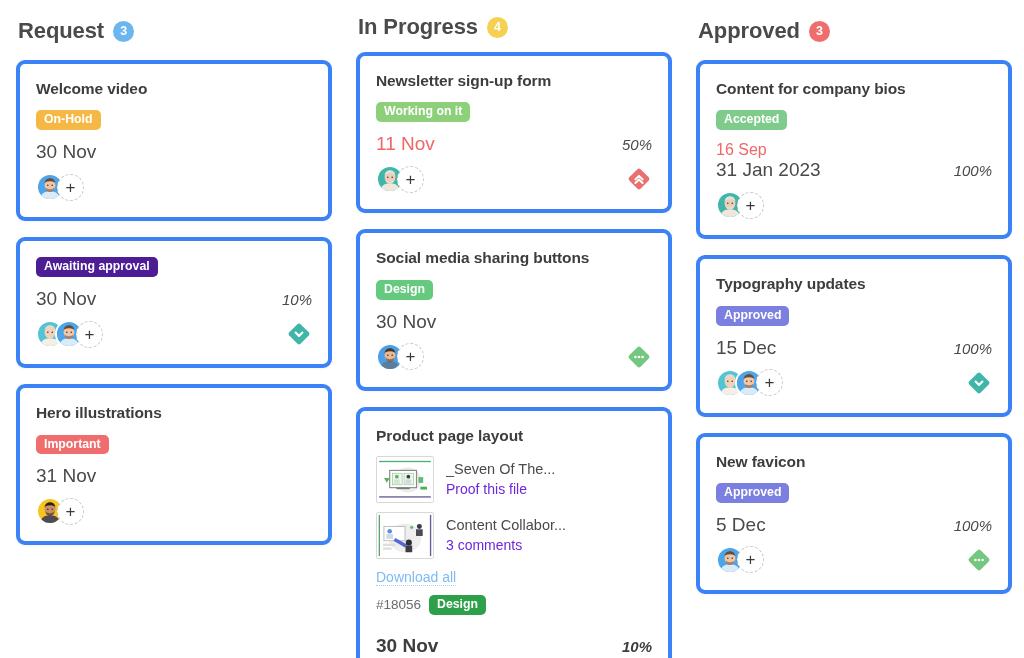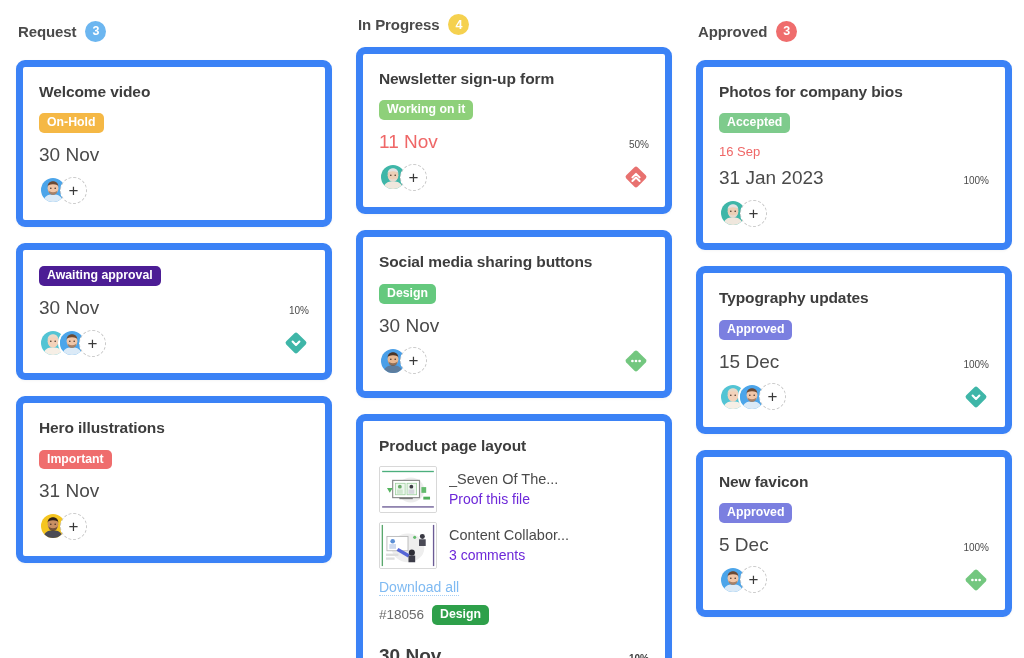--- a/index.html
+++ b/index.html
@@ -19,33 +19,33 @@
     gap: 24px;
   }
   .column { width: 316px; flex: 0 0 316px; display: flex; flex-direction: column; }
 
   
   .col-head {
     display: flex; align-items: center; gap: 9px;
     height: 34px; margin-bottom: 12px; padding-left: 2px;
   }
   .col-title {
-    font-size: 15px; font-weight: 700; color: #4a4a4a; letter-spacing: -0.1px;
+    font-size: 22px; font-weight: 700; color: #4a4a4a; letter-spacing: -0.1px;
   }
   .col-count {
     min-width: 21px; height: 21px; padding: 0 6px;
     border-radius: 11px;
     display: inline-flex; align-items: center; justify-content: center;
     font-size: 12.5px; font-weight: 700; color: #ffffff;
   }
 
   
   .card {
     background: #ffffff;
-    border: 7px solid #3b82f6;
+    border: 4px solid #3b82f6;
     border-radius: 9px;
     box-shadow: 0 1px 3px rgba(0,0,0,0.045);
     padding: 15px 16px 15px 16px;
     margin-bottom: 16px;
   }
   .card-title {
     font-size: 15.5px; font-weight: 600; color: #3d3d3d;
     line-height: 1.25; margin-bottom: 11px; letter-spacing: -0.1px;
   }
   .tag {
@@ -57,24 +57,24 @@
     margin-bottom: 11px;
   }
 
   .meta-row {
     display: flex; align-items: baseline; justify-content: space-between;
     margin-bottom: 9px;
   }
   .date { font-size: 19px; font-weight: 500; color: #4a4a4a; }
   .date.overdue { color: #ef6767; }
   .date.bold { font-weight: 700; color: #3d3d3d; }
-  .pct { font-size: 10px; font-weight: 500; color: #4a4a4a; }
+  .pct { font-size: 15px; font-weight: 500; color: #4a4a4a; font-style: italic; }
   .pct.bold { font-weight: 700; color: #3d3d3d; }
 
-  .date-single { font-size: 13px; font-weight: 500; color: #4a4a4a; margin-bottom: 8px; }
+  .date-single { font-size: 16px; font-weight: 500; color: #4a4a4a; margin-bottom: 0; }
   .date-single.overdue { color: #ef6767; }
 
   
   .bottom-row {
     display: flex; align-items: center; justify-content: space-between;
     min-height: 30px;
   }
   .avatars { display: flex; align-items: center; }
   .avatar {
     width: 28px; height: 28px; border-radius: 50%;
@@ -356,21 +356,21 @@
           <span class="pct bold">10%</span>
         </div>
       </div>
     </div>
     <div class="column">
       <div class="col-head">
         <span class="col-title">Approved</span>
         <span class="col-count" style="background: rgb(239, 109, 109);">3</span>
       </div>
       <div class="card">
-        <div class="card-title">Photos for company bios</div>
+        <div class="card-title">Content for company bios</div>
         <div><span class="tag" style="background: rgb(126, 203, 140);">Accepted</span></div>
         <div class="date-single overdue">16 Sep</div>
         <div class="meta-row">
           <span class="date">31 Jan 2023</span>
           <span class="pct">100%</span>
         </div>
         <div class="bottom-row">
           <div class="avatars">
             <div class="avatar">
               <svg viewBox="0 0 40 40" xmlns="http://www.w3.org/2000/svg">

